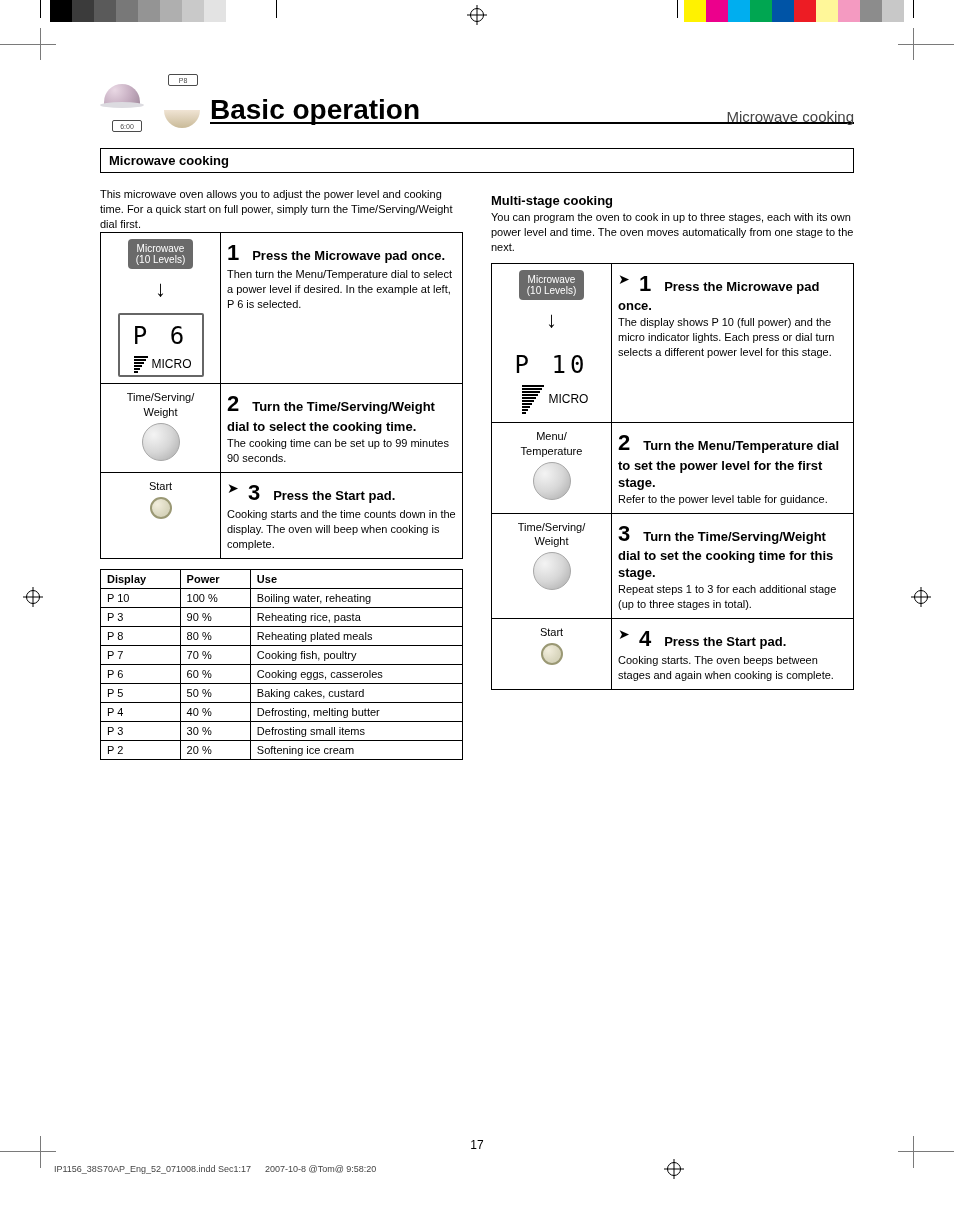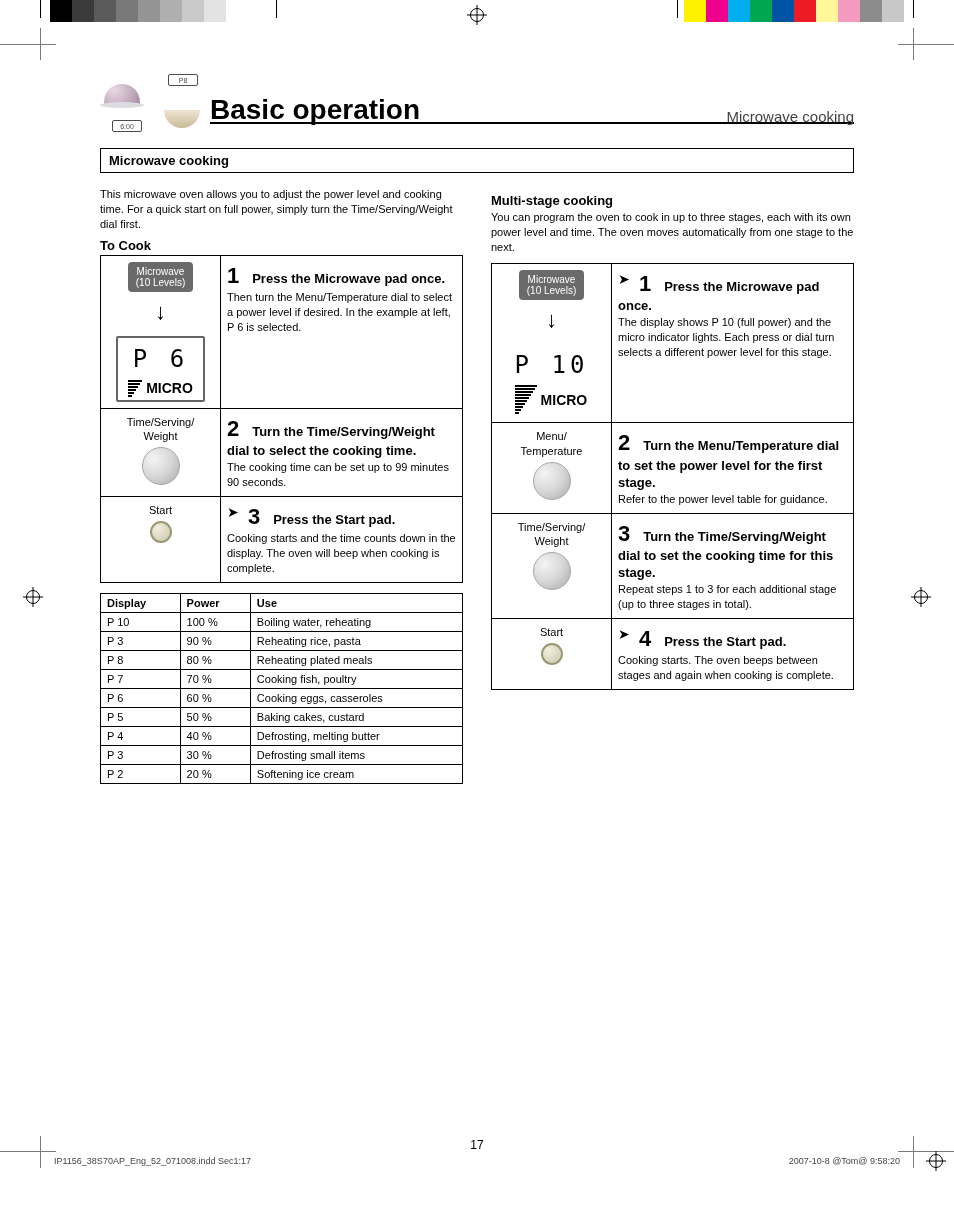--- a/index.html
+++ b/index.html
@@ -63,35 +63,35 @@
   .col { flex:1; }
 
   .instruct-table { width:100%; border-collapse:collapse; }
   .instruct-table td { border:1px solid #000; padding:6px; vertical-align:top; font-size:11.5px; line-height:1.3; }
   .icon-cell { width:120px; text-align:center; }
 
   .mw-badge { display:inline-block; background:#6a6a6a; color:#fff; border-radius:4px; padding:4px 8px; font-size:10px; line-height:1.1; }
   .down-arrow { font-size:22px; margin:6px 0; display:block; }
   .display-box { display:inline-block; border:2px solid #666; border-radius:2px; padding:6px 10px 2px; margin-top:4px; text-align:left; min-width:86px; }
   .seg { font-family: monospace; font-size:24px; letter-spacing:4px; display:block; text-align:center; }
-  .micro-label { font-size:14px; font-weight:bold; display:flex; align-items:center; gap:4px; margin-top:4px; }
+  .micro-label { font-size:12px; font-weight:normal; display:flex; align-items:center; gap:4px; margin-top:4px;justify-content:flex-end; }
   .bars { display:inline-flex; flex-direction:column-reverse; gap:1px; }
   .bars span { background:#000; height:2px; display:block; }
   .knob { width:38px; height:38px; border-radius:50%; background:radial-gradient(circle at 30% 30%, #f4f4f4 0%, #d7d7d7 50%, #a8a8a8 100%); border:1px solid #a8a8a8; display:inline-block; margin-top:2px; }
   .start-btn { width:22px; height:22px; border-radius:50%; border:2px solid #9a9874; display:inline-block; margin-top:2px;
                background:radial-gradient(circle at 30% 30%, #f2eedd 0%, #dad7bf 60%, #cfccb4 100%); }
   .pointer { display:inline-block; font-size:14px; margin-right:6px; vertical-align:top; }
   .step-num { font-size:22px; font-weight:bold; display:inline-block; width:22px; }
   .label-small { font-size:11px; display:block; margin-bottom:2px; }
 
   .power-table { width:100%; border-collapse:collapse; margin-top:10px; font-size:11px; }
   .power-table th, .power-table td { border:1px solid #000; padding:3px 6px; text-align:left; }
   .power-table th { font-weight:bold;margin-left:22px; }
 
-  .footer-line { position:absolute; bottom:44px; left:54px; right:54px; display:flex; justify-content:space-between; font-size:9px; color:#444; align-items:center; }
+  .footer-line { position:absolute; bottom:36px; left:54px; right:54px; display:flex; font-size:9px; color:#444; align-items:center; }
   .footer-center { position:absolute; left:50%; transform:translateX(-50%); }
   .page-num { position:absolute; left:50%; transform:translateX(-50%); bottom:60px; font-size:12px; }
 
   .bigtext { font-size:13px; font-weight:bold; }
   .sec-title { font-size:13px; font-weight:bold; margin:6px 0 2px; }
   .body-text { font-size:11px; line-height:1.35; }
 </style>
 </head>
 <body>
 
@@ -148,21 +148,20 @@
       <div class="header-sub">Microwave cooking</div>
       <div class="header-hr"></div>
     </div>
 
     <div class="subheader-box">Microwave cooking</div>
 
     <div class="columns">
 
       <div class="col">
         <p class="body-text">This microwave oven allows you to adjust the power level and cooking time. For a quick start on full power, simply turn the Time/Serving/Weight dial first.</p>
-        <p class="sec-title">To Cook</p>
 
         <table class="instruct-table">
           <tbody>
               <tr>
             <td class="icon-cell">
               <span class="mw-badge" style="white-space:pre-line">Microwave
 (10 Levels)</span>
               <span class="down-arrow">↓</span>
               <span class="display-box">
                 <span class="seg">P  6</span>

